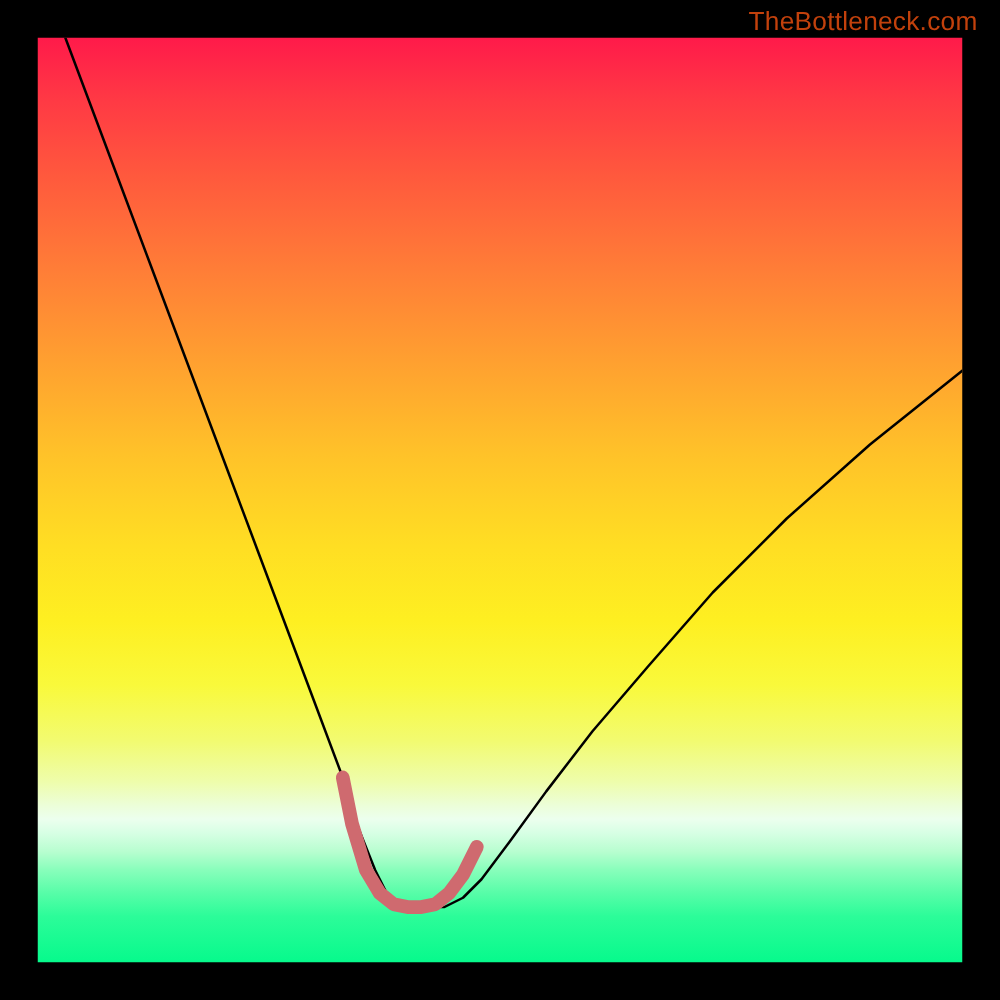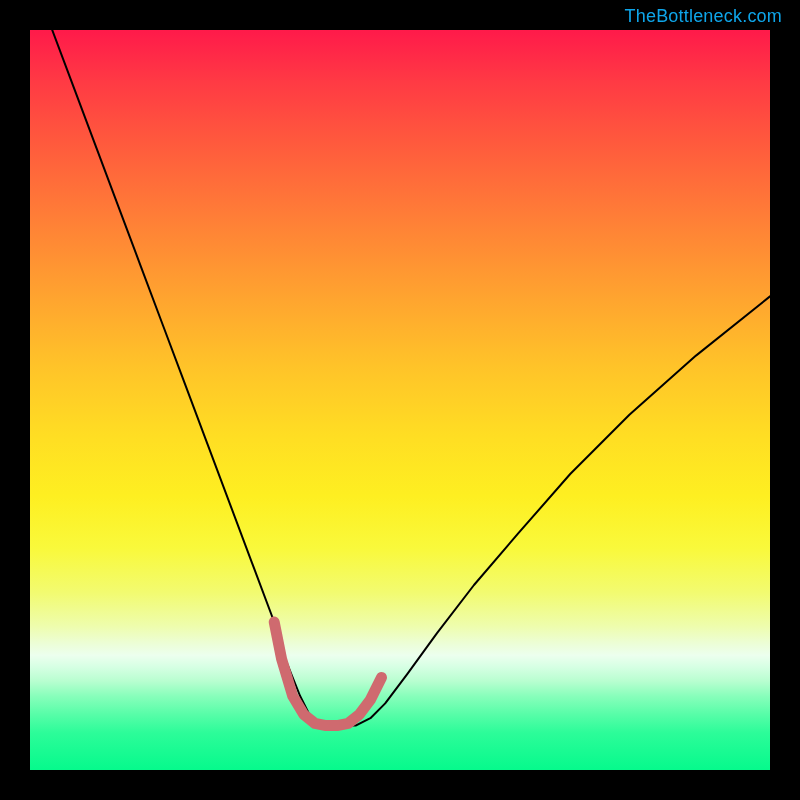--- a/index.html
+++ b/index.html
@@ -8,22 +8,22 @@
     width: 800px;
     height: 800px;
     background: #000;
     position: relative;
     font-family: Arial, sans-serif;
   }
   .watermark {
     position: absolute;
     top: 6px;
     right: 18px;
-    color: #0ea5e9;
-    font-size: 18px;
+    color: #c2410c;
+    font-size: 21px;
     font-weight: 500;
     z-index: 10;
     letter-spacing: 0.2px;
   }
   .plot-area {
     position: absolute;
     left: 30px;
     top: 30px;
     width: 740px;
     height: 740px;

